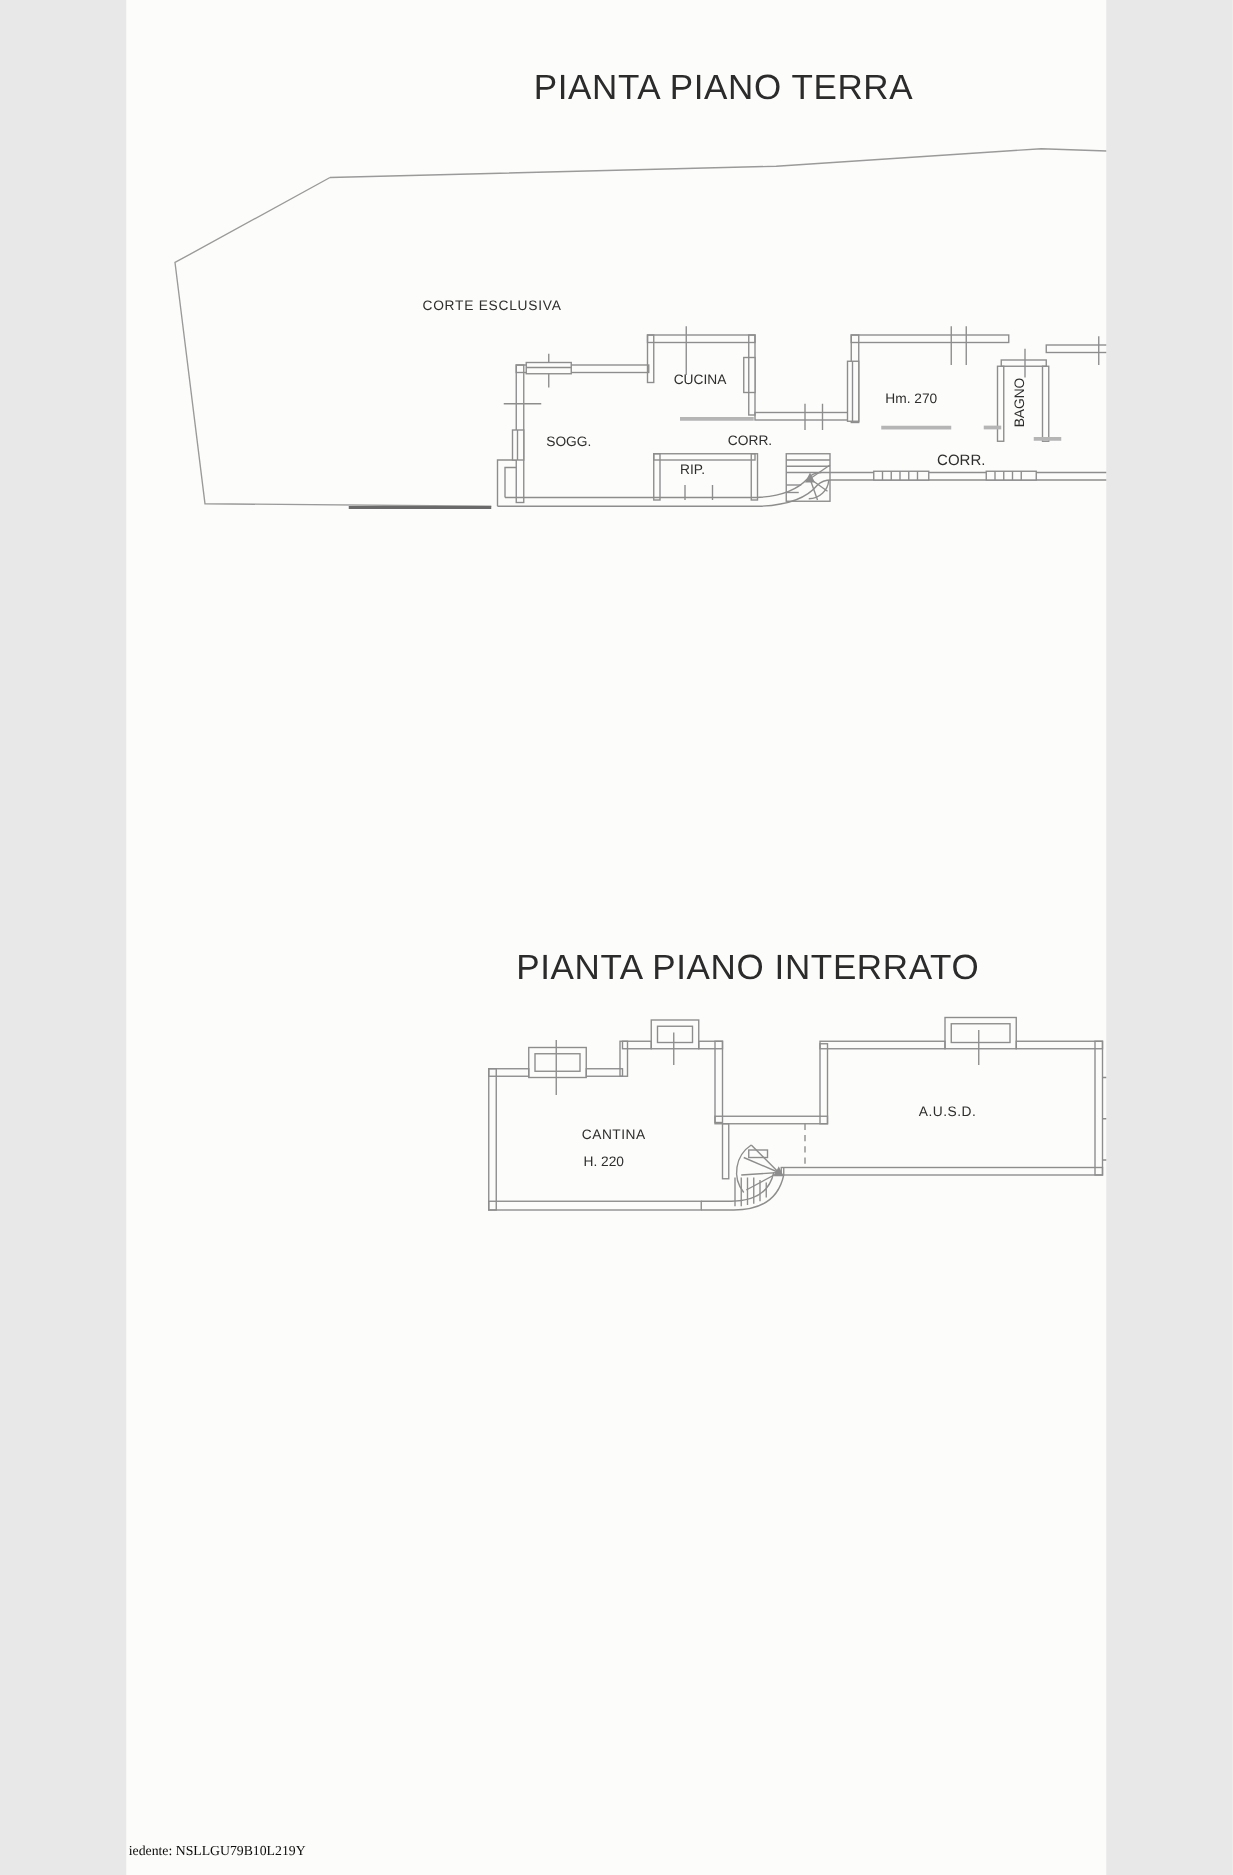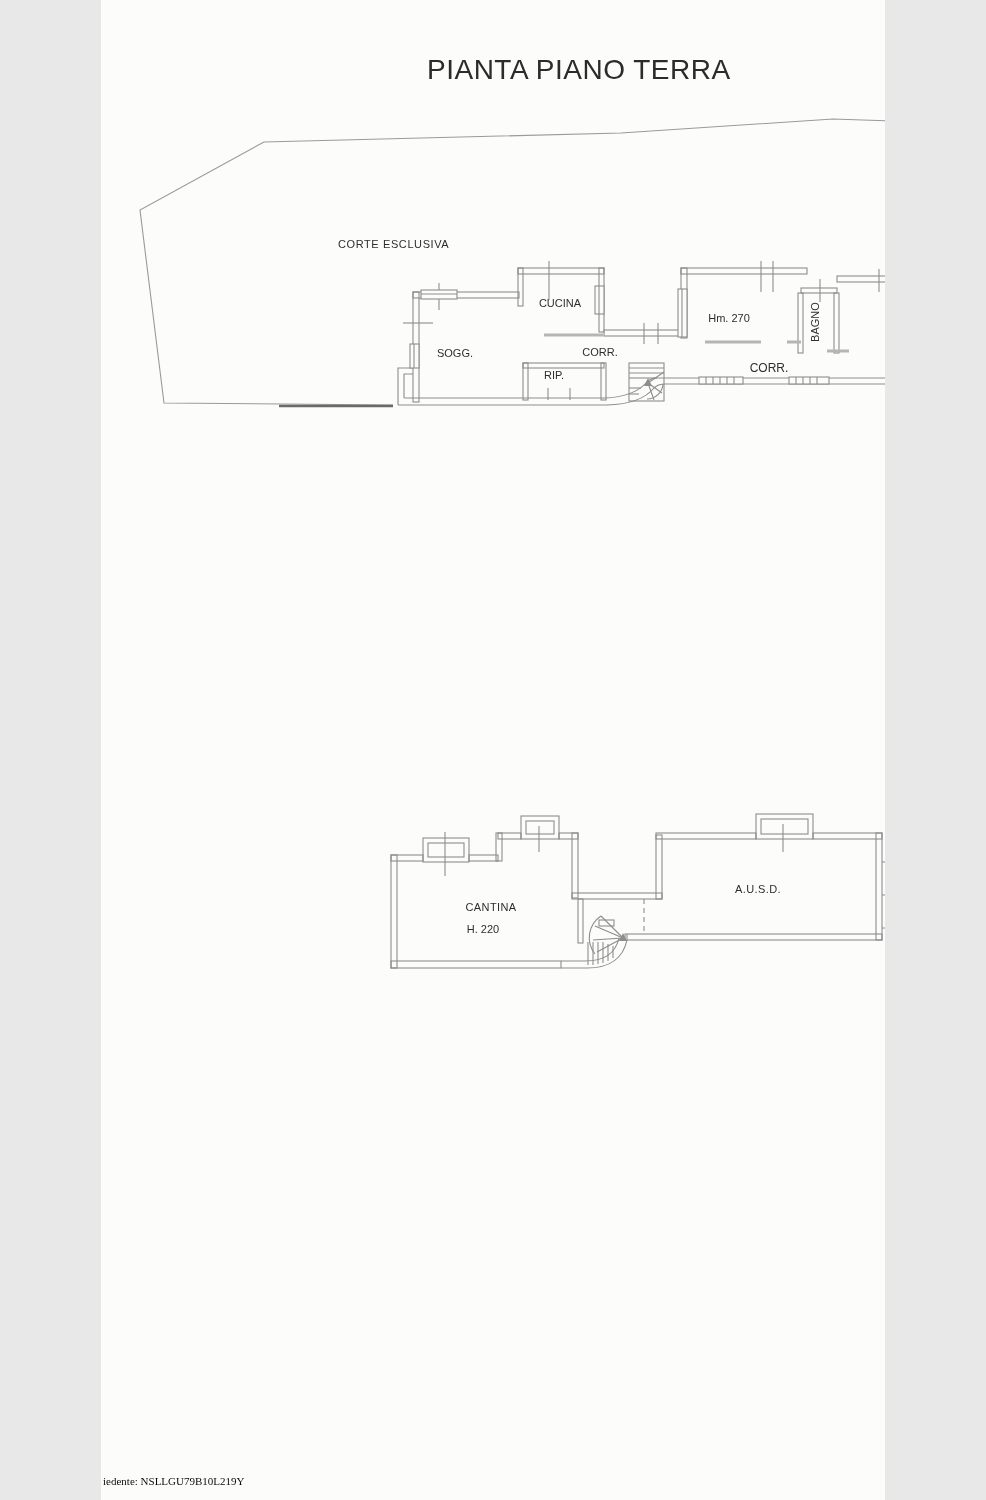--- a/index.html
+++ b/index.html
@@ -30,20 +30,21 @@
   }
   svg{position:absolute;left:0;top:0;}
   svg text{font-family:"Liberation Sans",sans-serif;}
 </style>
 </head>
 <body>
 
 <div class="sheet">
 
   <div class="plan-title" id="title-ground">PIANTA PIANO TERRA</div>
+  <div class="plan-title" id="title-basement">PIANTA PIANO INTERRATO</div>
   <div class="footer-text">iedente: NSLLGU79B10L219Y</div>
 
   <svg width="986" height="1500" viewBox="0 0 986 1500">
 
     <g stroke="#9a9a9a" fill="none" stroke-width="1.1">
 
       <path d="M163,142 L520,133 L732,119 L878,124 C928,136 955,159 966,182 C972,194 974,200 974,207 L974,371"></path>
       <path d="M163,142 L39,210 L63,403 L292,405"></path>
       <line x1="178" y1="406" x2="292" y2="406" stroke="#6a6a6a" stroke-width="2.4"></line>
 

